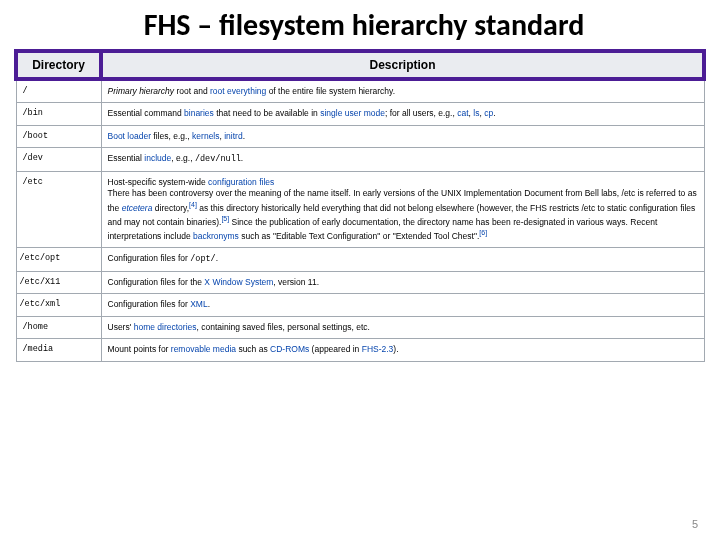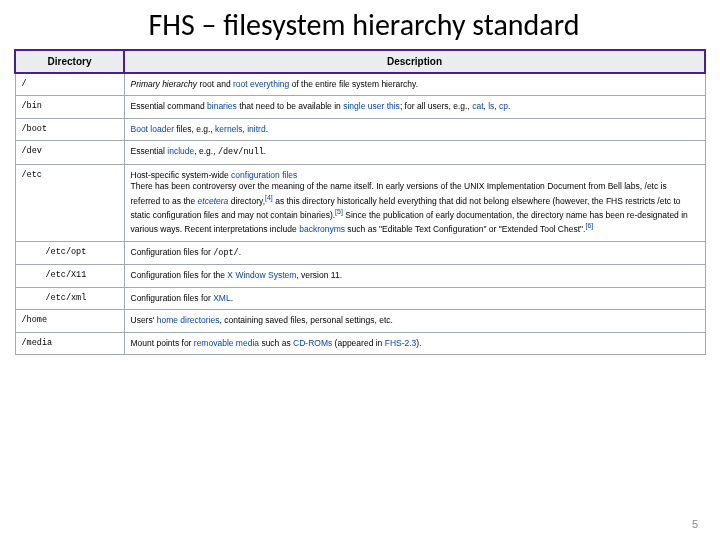--- a/index.html
+++ b/index.html
@@ -10,41 +10,41 @@
     font-family: Arial, Helvetica, sans-serif;
     background: #fff;
     color: #000;
     position: relative;
     overflow: hidden;
   }
   .slide-title {
     text-align: center;
     font-family: Calibri, Arial, sans-serif;
     font-size: 30px;
-    font-weight: 400;
+    font-weight: 700;
     margin: 8px 0 6px 8px;
     line-height: 1.15;
     color: #000;
   }
   .table-wrap {
     margin: 0 14px;
   }
   table {
     width: 100%;
     border-collapse: collapse;
     font-size: 8.5px;
     line-height: 1.35;
   }
   th {
     background: #eaecf0;
     font-weight: 700;
     text-align: center;
     padding: 4px 6px;
-    border: 2px solid #4c1d95;
-    font-size: 10px;
+    border: 4px solid #4c1d95;
+    font-size: 12px;
   }
   td {
     border: 1px solid #a2a9b1;
     padding: 5px 6px;
     vertical-align: top;
   }
   td.dir {
     width: 72px;
   }
   code, .mono {
@@ -53,21 +53,21 @@
   a, .lnk {
     color: #0645ad;
     text-decoration: none;
   }
   sup.ref {
     color: #0645ad;
     font-size: 7px;
     vertical-align: super;
   }
   .indent td.dir {
-    padding-left: 30px;
+    padding-left: 3px;
   }
   .pagenum {
     position: absolute;
     right: 22px;
     bottom: 10px;
     font-size: 11px;
     color: #888;
   }
 </style>
 </head>
@@ -83,21 +83,21 @@
       <th>Description</th>
     </tr>
   </thead>
   <tbody>
     <tr>
       <td class="dir mono">/</td>
       <td><i><span>Primary hierarchy</span></i><span> root and </span><span class="lnk">root everything</span><span> of the entire file system hierarchy.</span></td>
     </tr>
     <tr>
       <td class="dir mono">/bin</td>
-      <td><span>Essential command </span><span class="lnk">binaries</span><span> that need to be available in </span><span class="lnk">single user this</span><span>; for all users, e.g., </span><span class="lnk">cat</span><span>, </span><span class="lnk">ls</span><span>, </span><span class="lnk">cp</span><span>.</span></td>
+      <td><span>Essential command </span><span class="lnk">binaries</span><span> that need to be available in </span><span class="lnk">single user mode</span><span>; for all users, e.g., </span><span class="lnk">cat</span><span>, </span><span class="lnk">ls</span><span>, </span><span class="lnk">cp</span><span>.</span></td>
     </tr>
     <tr>
       <td class="dir mono">/boot</td>
       <td><span class="lnk">Boot loader</span><span> files, e.g., </span><span class="lnk">kernels</span><span>, </span><span class="lnk">initrd</span><span>.</span></td>
     </tr>
     <tr>
       <td class="dir mono">/dev</td>
       <td><span>Essential </span><span class="lnk">include</span><span>, e.g., </span><code>/dev/null</code><span>.</span></td>
     </tr>
     <tr>

